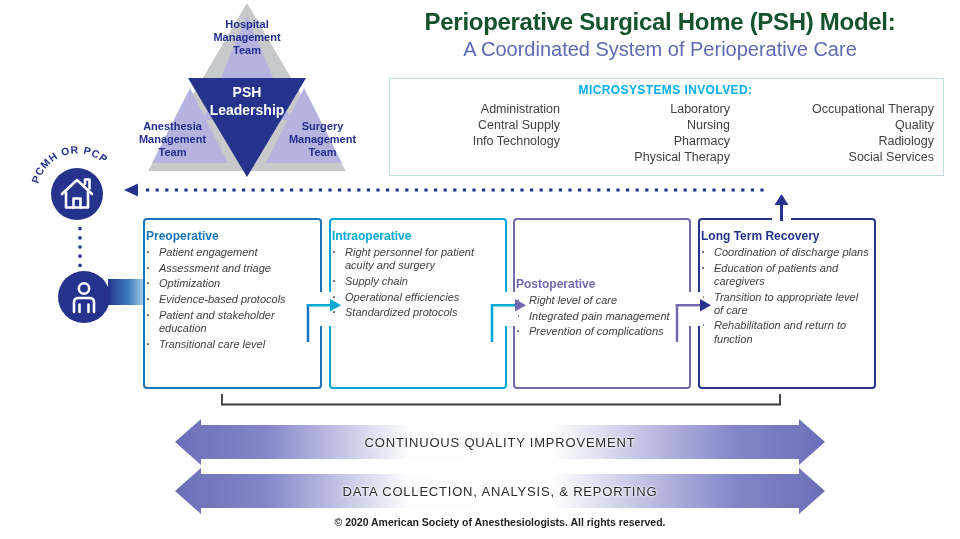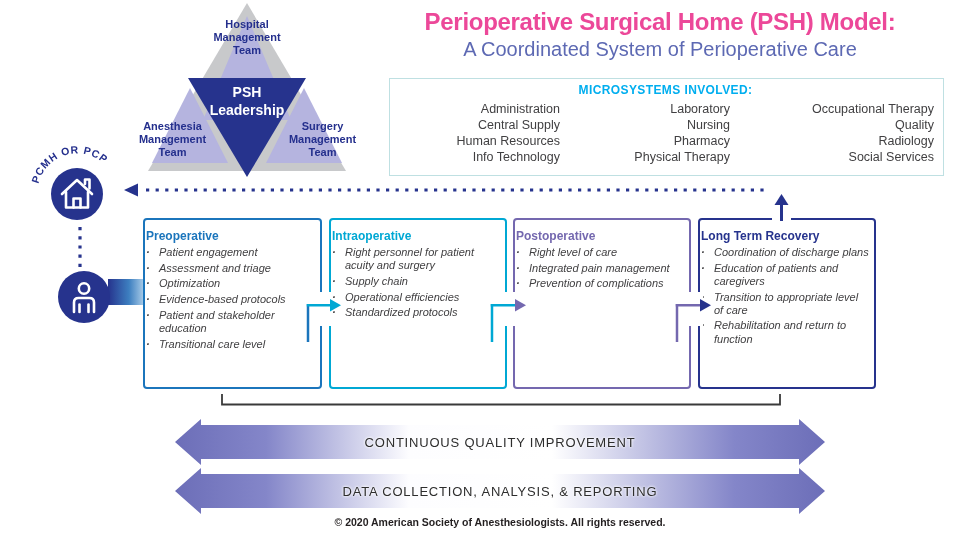--- a/index.html
+++ b/index.html
@@ -2,21 +2,21 @@
 <html><head>
 <meta charset="utf-8">
 <style>
   html,body{margin:0;padding:0;background:#ffffff;}
   body{font-family:"Liberation Sans","DejaVu Sans",sans-serif;}
   #canvas{position:relative;width:960px;height:539px;background:#ffffff;overflow:hidden;}
   .abs{position:absolute;}
 
   
   .title-main{left:362px;top:8px;width:596px;text-align:center;font-size:24px;font-weight:bold;
-              color:#ec4899;white-space:nowrap;letter-spacing:-0.3px;}
+              color:#14532d;white-space:nowrap;letter-spacing:-0.3px;}
   .title-sub{left:362px;top:38px;width:596px;text-align:center;font-size:20px;color:#5d69b3;white-space:nowrap;}
 
   
   .micro-box{left:389px;top:78px;width:553px;height:96px;border:1.5px solid #bfe0e2;background:#fff;z-index:1;}
   .micro-header{left:389px;top:83px;width:553px;text-align:center;font-size:12px;font-weight:bold;
                 color:#00aeef;letter-spacing:0.4px;z-index:2;}
   .micro-col{top:101px;font-size:12.5px;color:#414042;line-height:16px;z-index:2;}
   .micro-col div{white-space:nowrap;text-align:right;}
   .mc1{left:400px;width:160px;}
   .mc2{left:570px;width:160px;}
@@ -39,21 +39,21 @@
   .phase li{display:flex;font-size:11px;color:#414042;line-height:1.2;margin-bottom:2.5px;}
   .phase li .mk{flex:0 0 13px;color:#414042;}
   .phase li .mk::before{content:"\00b7";font-weight:bold;}
   .phase li .tx{flex:1 1 auto;padding-right:2px;}
   .p1{left:143px;width:175px;border:2.5px solid #1b75bc;}
   .p2{left:329px;width:174px;border:2.5px solid #00a8d4;}
   .p3{left:513px;width:174px;border:2.5px solid #7468af;}
   .p4{left:698px;width:174px;border:2.5px solid #26338d;}
   .p1 .hd{color:#1b75bc;}
   .p2 .hd{color:#00a8d4;}
-  .p3 .hd{color:#7468af;}
+  .p3 .hd{color:#7468af;margin-top:48px;}
   .p4 .hd{color:#26338d;}
 
   
   .patch{background:#ffffff;z-index:2;}
 
   
   .band{left:108px;top:279px;width:38px;height:26px;z-index:0;
         background:linear-gradient(90deg,#26338d 0%,#3d7fc0 55%,#b9d7ee 100%);}
 
   
@@ -78,21 +78,20 @@
 <div id="canvas">
 
   <div class="abs title-main">Perioperative Surgical Home (PSH) Model:</div>
   <div class="abs title-sub">A Coordinated System of Perioperative Care</div>
 
   <div class="abs micro-box"></div>
   <div class="abs micro-header">MICROSYSTEMS INVOLVED:</div>
   <div class="abs micro-col mc1">
     <div>Administration</div>
     <div>Central Supply</div>
-    <div>Human Resources</div>
     <div>Info Technology</div>
   </div>
   <div class="abs micro-col mc2">
     <div>Laboratory</div>
     <div>Nursing</div>
     <div>Pharmacy</div>
     <div>Physical Therapy</div>
   </div>
   <div class="abs micro-col mc3">
     <div>Occupational Therapy</div>

